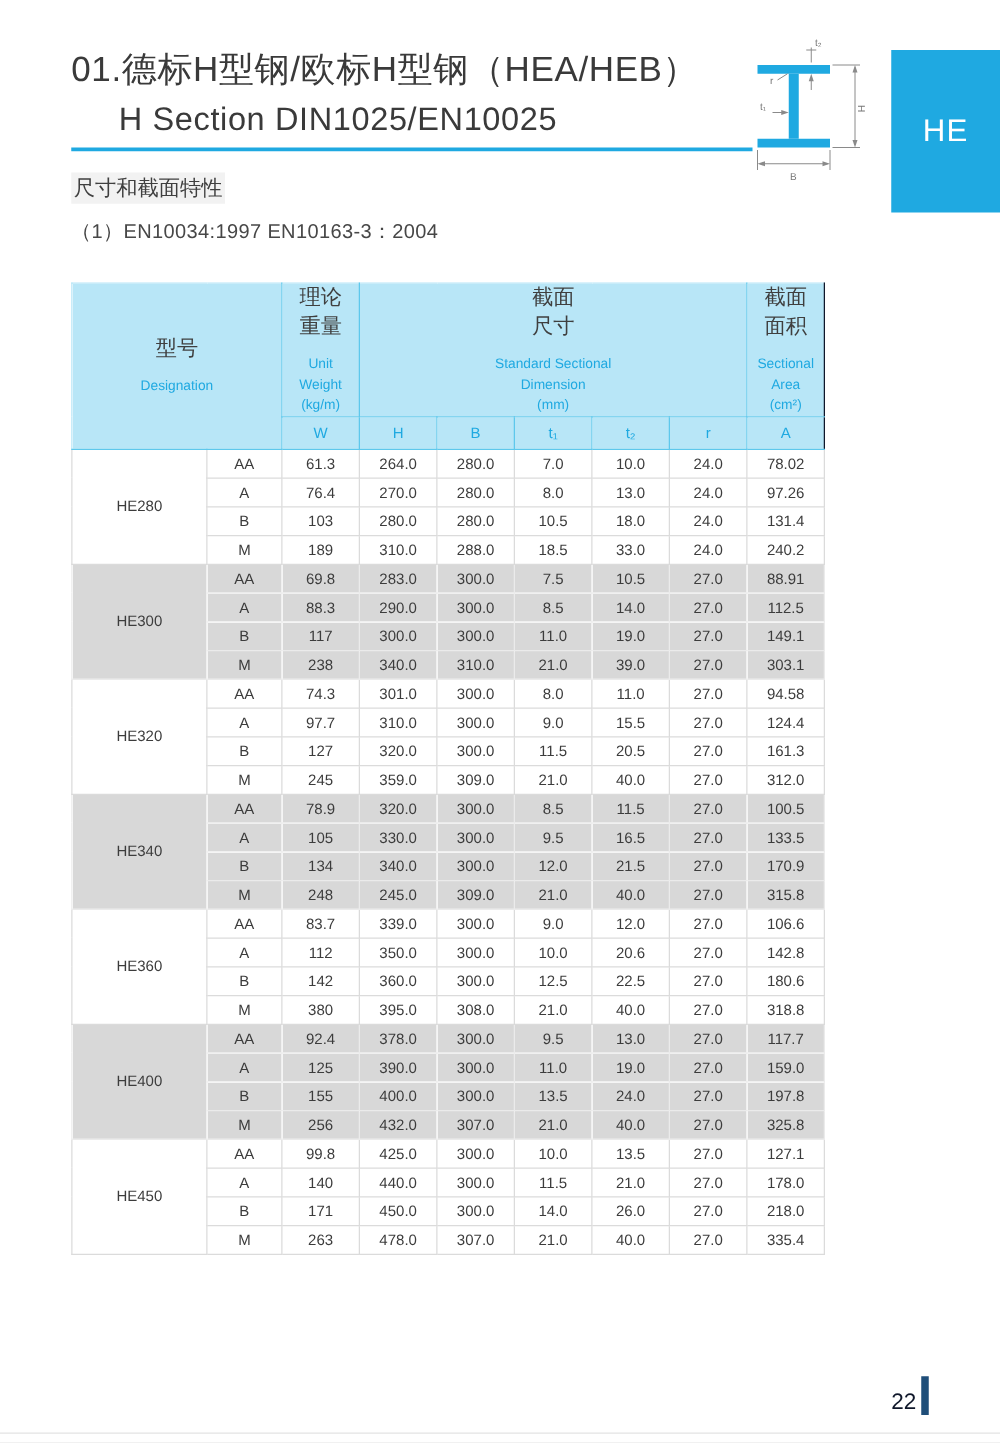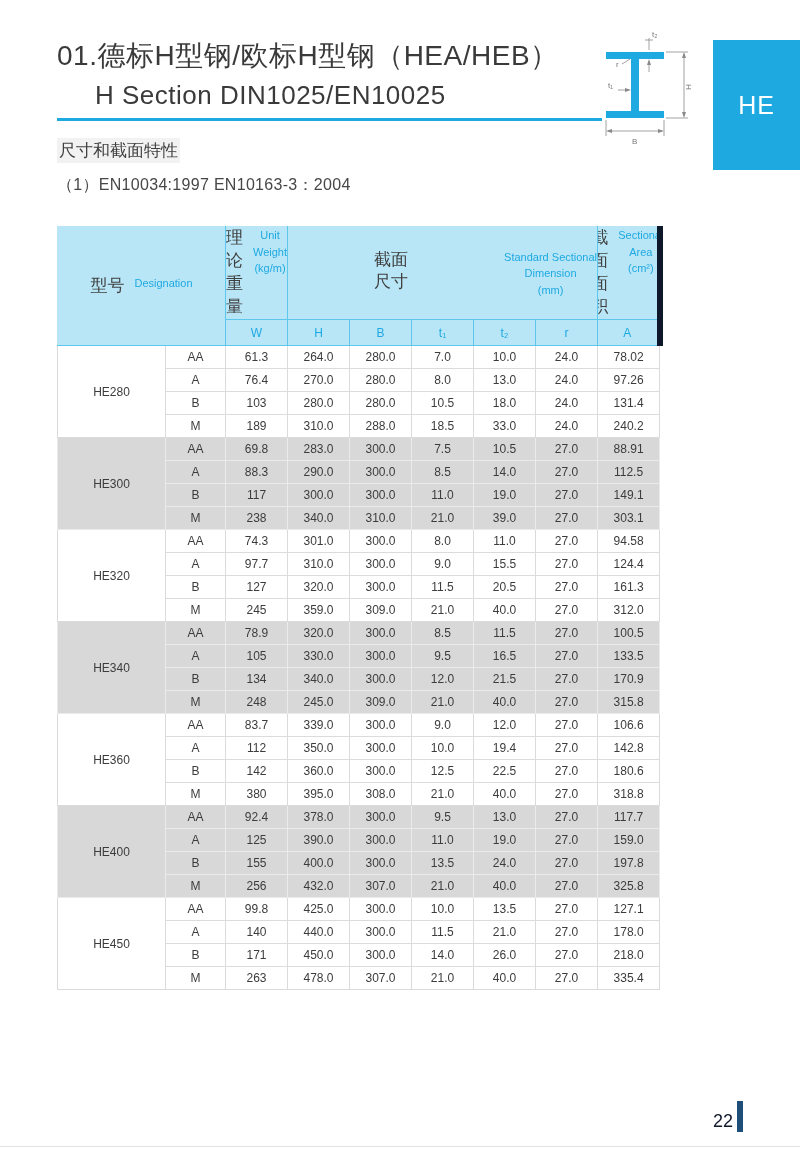--- a/index.html
+++ b/index.html
@@ -29,23 +29,23 @@
   .beam-svg { position:absolute; left:592px; top:28px; }
 
   
   .tbl-wrap { margin:30px 0 0 57px; }
   table.tbl { border-collapse:collapse; table-layout:fixed; width:602px; }
   .tbl th, .tbl td { text-align:center; vertical-align:middle; overflow:hidden; }
 
   .tbl thead th { background:#b8e6f7; border:1px solid #5ec8ec; font-weight:400; }
   .tbl thead tr:first-child th { border-top:1px solid #b8e6f7; }
   .tbl thead th.edge-l { border-left:1px solid #b8e6f7; }
-  .tbl thead th.edge-r { border-right:6px solid #0f172a; }
-
-  .hcell { display:flex; flex-direction:row; justify-content:center; gap:10px; }
+  .tbl thead th.edge-r { border-right:1px solid #0f172a; }
+
+  .hcell { display:flex; flex-direction:column; justify-content:center; gap:10px; }
   .hcell .cn { font-size:17px; color:#3f3f3f; line-height:1.35; }
   .hcell .en { font-size:11px; color:#1fa9e1; line-height:1.5; }
   th.h-main { height:91px; }
   th.h-sub  { height:26px; font-size:12px; color:#1fa9e1; }
 
   .tbl tbody td { height:23px; font-size:12px; color:#3c3c3c; border:1px solid #dbdbdb; }
   .tbl tbody tr.block-gray td { background:#d8d8d8; border-color:#ebebeb; }
   .tbl tbody tr.block-white td { background:#ffffff; }
   .tbl tbody td.cell-designation { font-size:12px; }
 
@@ -357,21 +357,21 @@
             <td>12.0</td>
             <td>27.0</td>
             <td>106.6</td>
           </tr>
           <tr class="block-white">
             <td>A</td>
             <td>112</td>
             <td>350.0</td>
             <td>300.0</td>
             <td>10.0</td>
-            <td>19.4</td>
+            <td>20.6</td>
             <td>27.0</td>
             <td>142.8</td>
           </tr>
           <tr class="block-white">
             <td>B</td>
             <td>142</td>
             <td>360.0</td>
             <td>300.0</td>
             <td>12.5</td>
             <td>22.5</td>

